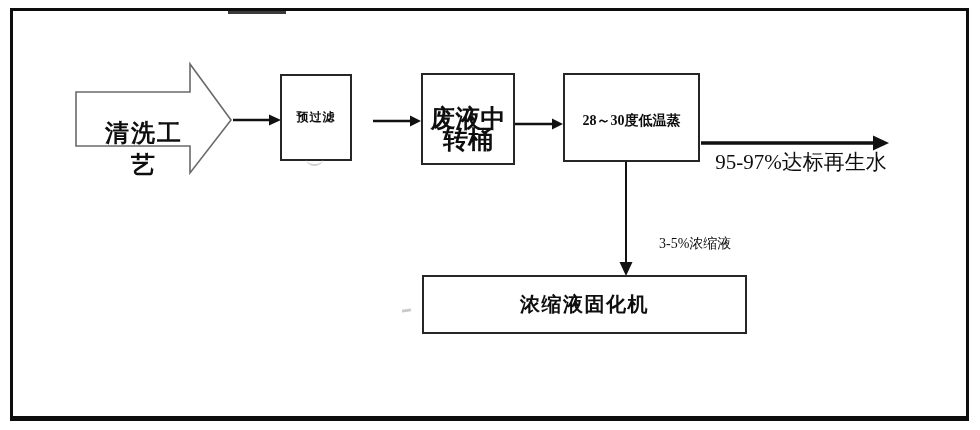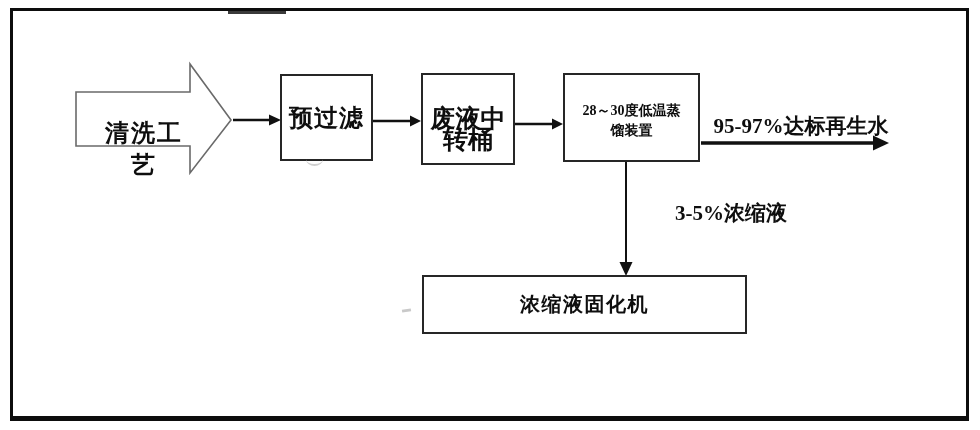--- a/index.html
+++ b/index.html
@@ -29,33 +29,34 @@
     border:2px solid #262626;
     box-sizing:border-box;
     background:#ffffff;
     display:flex;align-items:center;justify-content:center;
     text-align:center;
     font-weight:700;
   }
   .node .lines{display:block;}
   .label{
     position:absolute;
-    font-weight:700;
+    font-weight:400;
     white-space:nowrap;
+    margin-top:36px;
   }
   .source-label{
     position:absolute;left:94px;top:117px;width:100px;
     text-align:center;font-size:24px;font-weight:700;letter-spacing:2px;
   }
-  .box-prefilter{left:280px;top:74px;width:93px;height:87px;font-size:24px;letter-spacing:1px;}
+  .box-prefilter{left:280px;top:74px;width:72px;height:87px;font-size:12px;letter-spacing:1px;}
   .box-barrel{left:421px;top:73px;width:94px;height:92px;font-size:25px;line-height:21px;padding-top:20px;}
   .box-distill{left:563px;top:73px;width:137px;height:89px;font-size:14px;line-height:20px;padding-top:6px;}
   .box-solidifier{left:422px;top:275px;width:325px;height:59px;font-size:20px;letter-spacing:1.5px;}
   .lbl-water{left:710px;top:112px;width:182px;text-align:center;font-size:21px;}
-  .lbl-conc{left:675px;top:199px;font-size:21px;}
+  .lbl-conc{left:659px;top:199px;font-size:14px;}
   .artifact-arc{
     position:absolute;left:306px;top:153px;width:17px;height:11px;
     border-bottom:2px solid #cfcfcf;border-radius:50%;
   }
   .artifact-speck{
     position:absolute;left:402px;top:309px;width:9px;height:3px;
     background:#c9c9c9;transform:rotate(-8deg);
   }
 </style>
 </head>
@@ -95,21 +96,20 @@
   <div class="node box-barrel">
     <span class="lines">
       <span style="display:block">废液中</span>
       <span style="display:block">转桶</span>
     </span>
   </div>
 
   <div class="node box-distill">
     <span class="lines">
       <span style="display:block">28～30度低温蒸</span>
-      <span style="display:block">馏装置</span>
     </span>
   </div>
 
   <div class="node box-solidifier">
     <span>浓缩液固化机</span>
   </div>
 
   <div class="label lbl-water">95-97%达标再生水</div>
   <div class="label lbl-conc">3-5%浓缩液</div>
 

